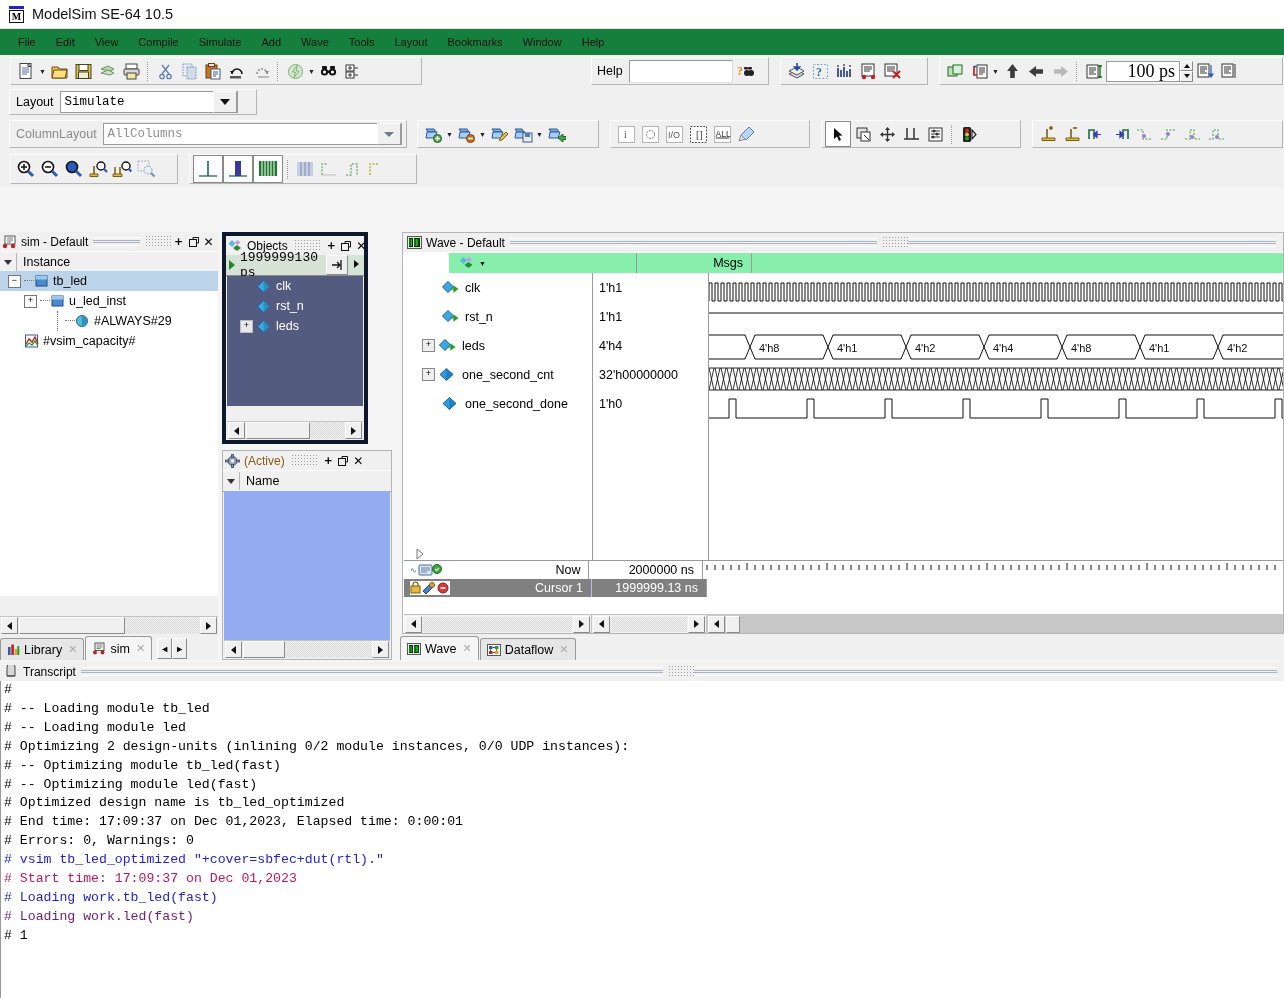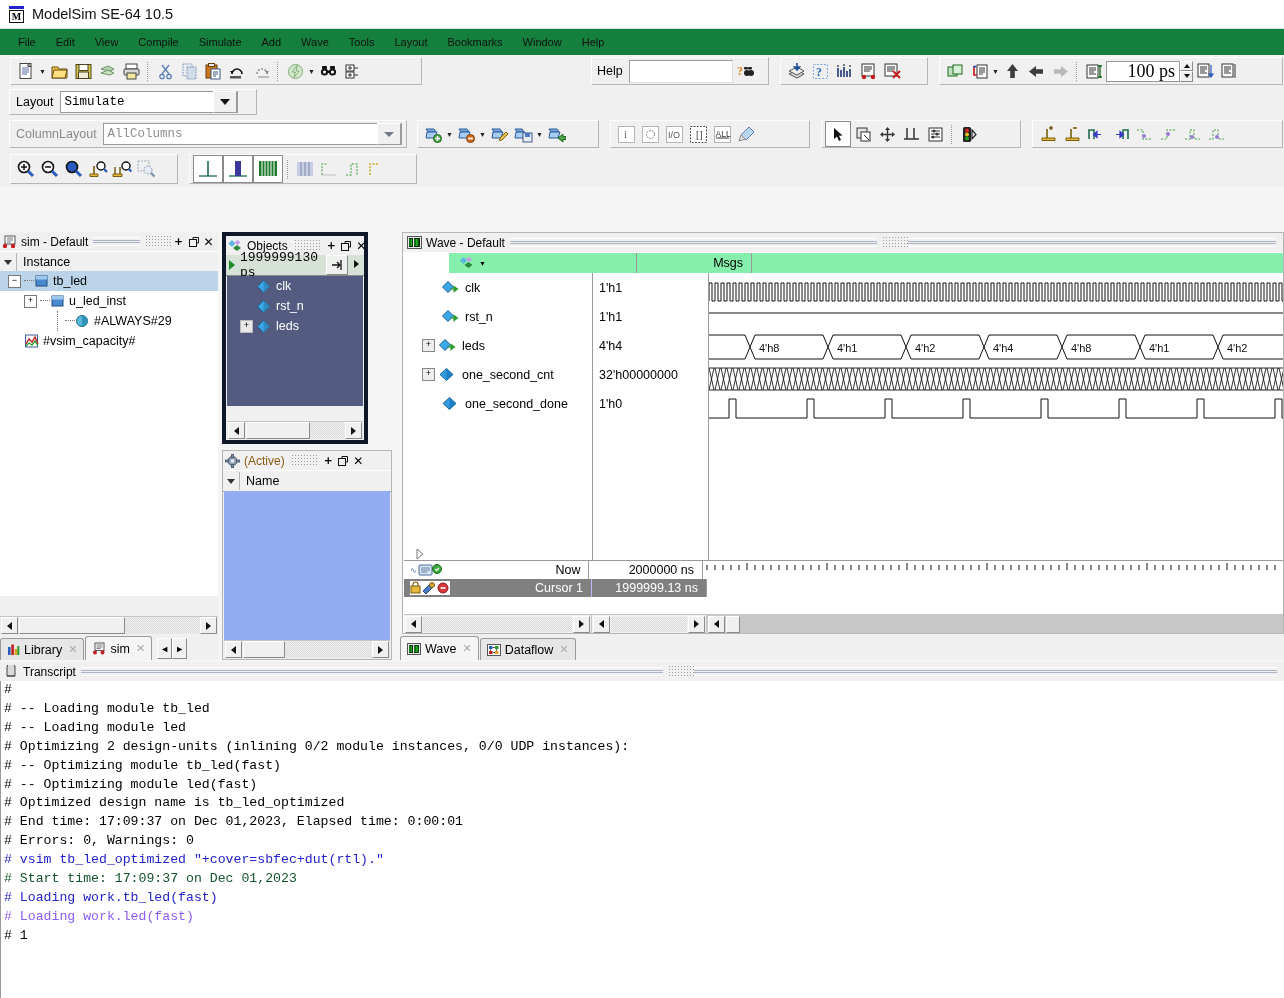--- a/index.html
+++ b/index.html
@@ -1284,21 +1284,21 @@
       <div class="tsline"># </div>
       <div class="tsline"># -- Loading module tb_led</div>
       <div class="tsline"># -- Loading module led</div>
       <div class="tsline"># Optimizing 2 design-units (inlining 0/2 module instances, 0/0 UDP instances):</div>
       <div class="tsline"># -- Optimizing module tb_led(fast)</div>
       <div class="tsline"># -- Optimizing module led(fast)</div>
       <div class="tsline"># Optimized design name is tb_led_optimized</div>
       <div class="tsline"># End time: 17:09:37 on Dec 01,2023, Elapsed time: 0:00:01</div>
       <div class="tsline"># Errors: 0, Warnings: 0</div>
       <div class="tsline" style="color:#2222cc"># vsim tb_led_optimized "+cover=sbfec+dut(rtl)."</div>
-      <div class="tsline" style="color:#14532d"># Start time: 17:09:37 on Dec 01,2023</div>
+      <div class="tsline" style="color:#be185d"># Start time: 17:09:37 on Dec 01,2023</div>
       <div class="tsline" style="color:#2222cc"># Loading work.tb_led(fast)</div>
-      <div class="tsline" style="color:#8b5cf6"># Loading work.led(fast)</div>
+      <div class="tsline" style="color:#701a75"># Loading work.led(fast)</div>
       <div class="tsline"># 1</div>
       <div class="tsline"></div>
     </div>
   </div>
 
 </div>
 
 </body></html>

